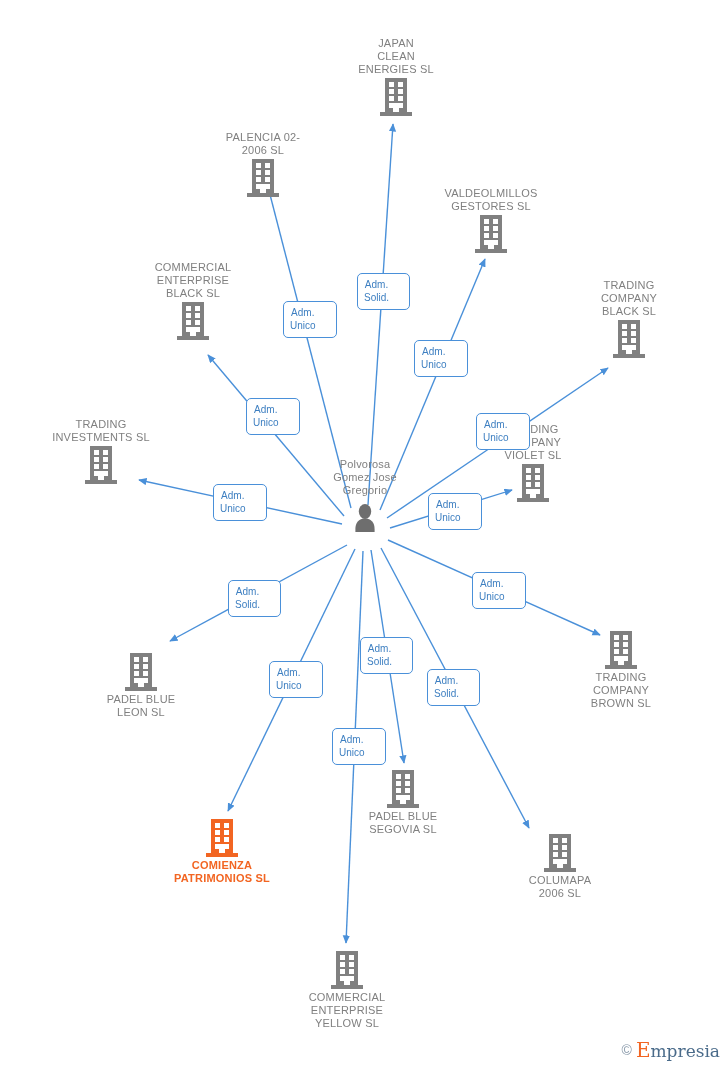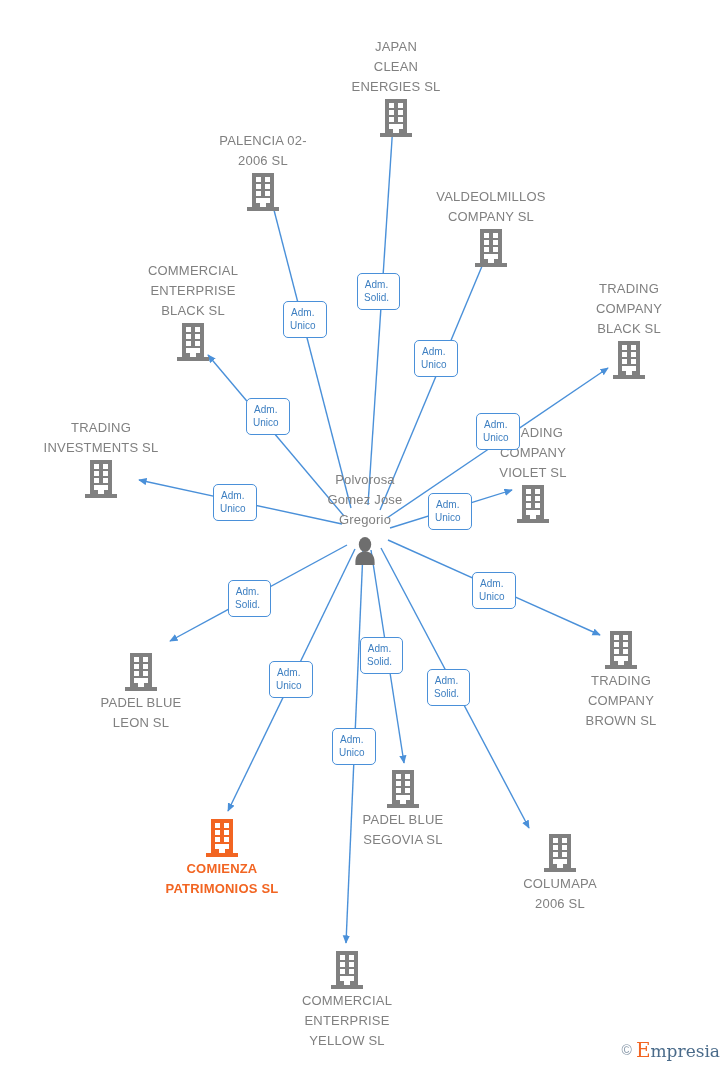--- a/index.html
+++ b/index.html
@@ -25,22 +25,22 @@
     height: 1070px;
     pointer-events: none;
   }
   .node {
     position: absolute;
     width: 140px;
     margin-left: -70px;
     text-align: center;
   }
   .node-label {
-    font-size: 13px;
-    line-height: 20px;
+    font-size: 11px;
+    line-height: 13px;
     color: #808080;
     letter-spacing: 0.2px;
     white-space: pre-line;
   }
   .node-label.focal {
     color: #F26522;
     font-weight: bold;
   }
   .node-label.person {
     color: #808080;
@@ -59,21 +59,21 @@
   }
   .badge {
     position: absolute;
     background: #ffffff;
     border: 1px solid #4A90D9;
     border-radius: 5px;
     color: #3D7FC1;
     font-size: 10px;
     line-height: 13px;
     text-align: center;
-    padding: 4px 10px 5px 6px;
+    padding: 4px 20px 5px 6px;
     white-space: pre-line;
     box-sizing: border-box;
     margin-left: -24px;
     margin-top: -17px;
   }
   .watermark {
     position: absolute;
     right: 8px;
     bottom: 8px;
     display: flex;
@@ -157,21 +157,21 @@
             <rect x="10" y="20" width="5" height="5" fill="#ffffff"></rect>
             <rect x="19" y="20" width="5" height="5" fill="#ffffff"></rect>
             <rect x="10" y="27" width="5" height="5" fill="#ffffff"></rect>
             <rect x="19" y="27" width="5" height="5" fill="#ffffff"></rect>
             <rect x="14" y="27" width="6" height="9" fill="#ffffff"></rect>
           </svg>
         </div>
       </div>
       <div class="node" style="top: 187px; left: 491px;">
         <div class="node-label">VALDEOLMILLOS
-COMPANY SL</div>
+GESTORES SL</div>
         <div class="icon-wrap">
           <svg class="bldg" width="34" height="42" viewBox="0 0 34 42">
             <rect x="6" y="2" width="22" height="34" fill="#808080"></rect>
             <rect x="1" y="36" width="32" height="4" fill="#808080"></rect>
             <rect x="10" y="6" width="5" height="5" fill="#ffffff"></rect>
             <rect x="19" y="6" width="5" height="5" fill="#ffffff"></rect>
             <rect x="10" y="13" width="5" height="5" fill="#ffffff"></rect>
             <rect x="19" y="13" width="5" height="5" fill="#ffffff"></rect>
             <rect x="10" y="20" width="5" height="5" fill="#ffffff"></rect>
             <rect x="19" y="20" width="5" height="5" fill="#ffffff"></rect>
@@ -399,21 +399,21 @@
       <div class="badge" style="left: 293px; top: 678px;">Adm.
 Unico</div>
       <div class="badge" style="left: 384px; top: 654px;">Adm.
 Solid.</div>
       <div class="badge" style="left: 451px; top: 686px;">Adm.
 Solid.</div>
       <div class="badge" style="left: 356px; top: 745px;">Adm.
 Unico</div>
     </div>
 
-  <div class="node" id="center-node" style="left:365px; top:470px;text-align:center;">
+  <div class="node" id="center-node" style="left:365px; top:458px;text-align:center;">
     <div class="node-label person">Polvorosa
 Gomez Jose
 Gregorio</div>
     <div class="icon-wrap">
       <svg class="person-ico" width="26" height="30" viewBox="0 0 26 30" xmlns="http://www.w3.org/2000/svg">
         <ellipse cx="13" cy="8.5" rx="6.2" ry="7.4" fill="#6E6E6E"></ellipse>
         <path d="M13 15.5c-6.4 0-9.6 4.6-9.6 10.4 0 1.2 0 2.6 0 3.1h19.2c0-.5 0-1.9 0-3.1 0-5.8-3.2-10.4-9.6-10.4z" fill="#6E6E6E"></path>
       </svg>
     </div>
   </div>

